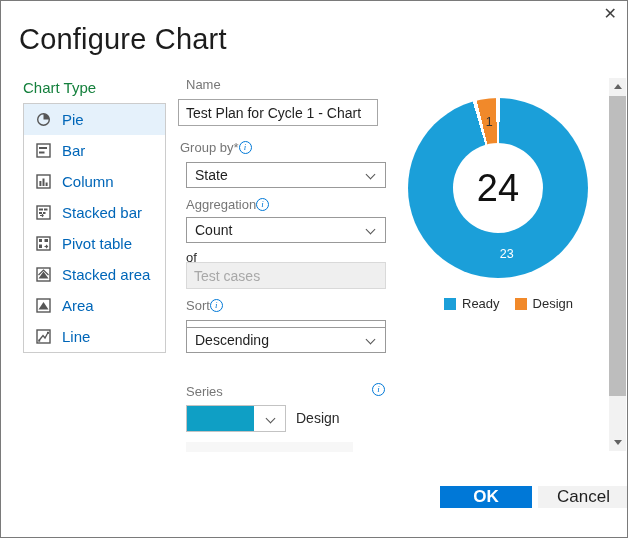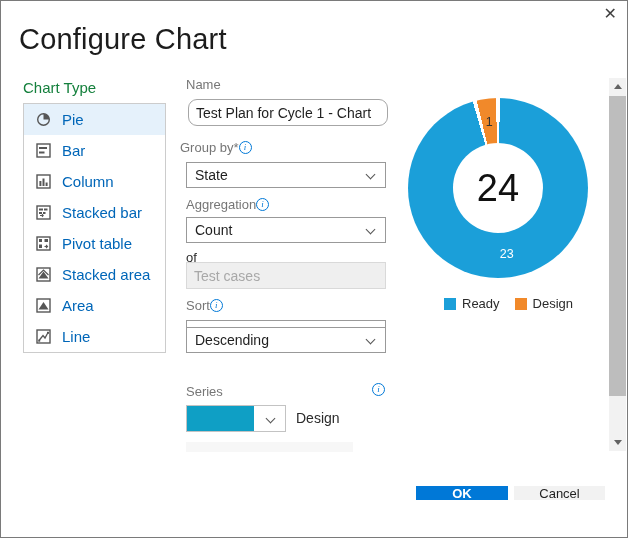--- a/index.html
+++ b/index.html
@@ -52,22 +52,22 @@
   .legend-label{font-size:13px;color:#2b2b2b;}
   
   .scrollbar{left:608px;top:77px;width:17px;height:373px;background:#f2f2f2;}
   .sb-btn{position:absolute;left:0;width:17px;height:17px;display:flex;align-items:center;justify-content:center;cursor:pointer;}
   .sb-up{top:0;}
   .sb-down{bottom:0;}
   .tri-up{width:0;height:0;border-left:4px solid transparent;border-right:4px solid transparent;border-bottom:5px solid #636363;}
   .tri-down{width:0;height:0;border-left:4px solid transparent;border-right:4px solid transparent;border-top:5px solid #636363;}
   .sb-thumb{position:absolute;left:0;top:18px;width:17px;height:300px;background:#bdbdbd;cursor:pointer;}
   
-  .btn{position:absolute;top:485px;height:14px;border:none;font-size:13px;cursor:pointer;
-    font-family:"Liberation Sans", sans-serif;display:flex;align-items:center;justify-content:center;}
+  .btn{position:absolute;top:485px;height:22px;border:none;font-size:17px;cursor:pointer;
+    font-family:"Liberation Sans", sans-serif;display:flex;align-items:center;justify-content:center;margin-left:24px;}
   .btn-ok{left:415px;width:92px;background:#0078d7;color:#fff;font-weight:bold;}
   .btn-cancel{left:513px;width:91px;background:#f2f2f2;color:#1f1f1f;}
 </style>
 </head>
 <body>
 
 <div class="dialog">
 
   <span class="abs close-x">✕</span>
   <h1 class="abs title" style="margin:0;">Configure Chart</h1>
@@ -141,21 +141,21 @@
           <path d="M3 11.5 L7 6.5 L9 9 L12 3.5" fill="none" stroke="#565656" stroke-width="1.3"></path>
           <rect x="2.2" y="10.7" width="2" height="2" fill="#565656"></rect>
           <rect x="11" y="2.8" width="2" height="2" fill="#565656"></rect>
         </svg>
         <span>Line</span>
       </li>
     </ul>
   </div>
 
   <div class="abs flabel" style="left:185px;top:76px;">Name</div>
-  <input class="abs tinput" style="left: 187px; top: 98px; border-radius: 9px;" value="Test Plan for Cycle 1 - Chart">
+  <input class="abs tinput" style="left: 177px; top: 98px;" value="Test Plan for Cycle 1 - Chart">
 
   <div class="abs flabel" style="left:179px;top:139px;">
     <span>Group by*</span>
       <span class="info-icon"></span>
   </div>
   <div class="abs dropdown" style="left:185px;top:161px;">
     <span>State</span>
     <span class="chev"></span>
   </div>
 

